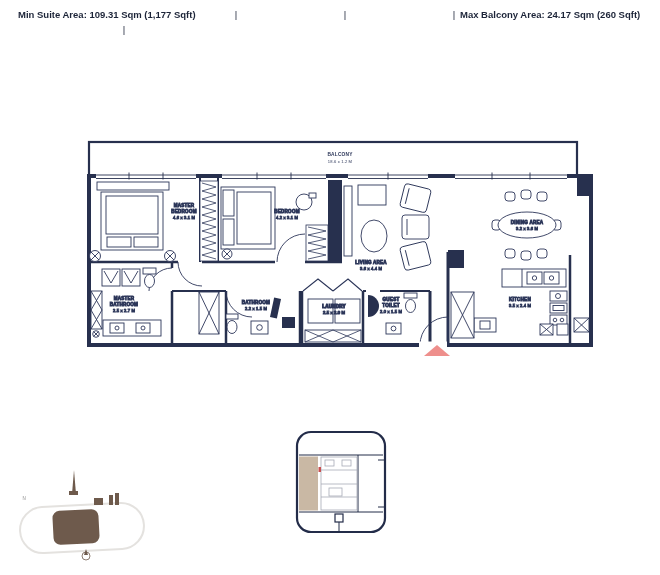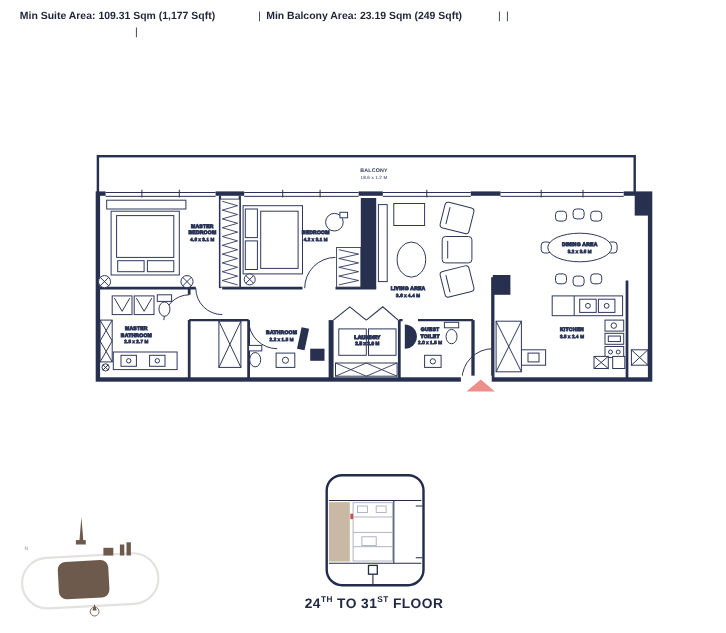--- a/index.html
+++ b/index.html
@@ -23,23 +23,23 @@
   .tinyN{font-family:"Liberation Sans",sans-serif;font-size:4.5px;fill:#8e8e8e;text-anchor:middle;}
 </style>
 </head>
 <body>
 
 <div class="page">
 
   <div class="hdr">
     <span>Min Suite Area: 109.31 Sqm (1,177 Sqft)</span>
     <span class="sep">|</span>
-    <span>Min Balcony Area: 23.19 Sqm (249 Sqft)</span>
-    <span class="sep">|</span>
-    <span class="sep">|</span>
+    <span class="sep">|</span>
+    <span class="sep">|</span>
+    <span>Max Balcony Area: 24.17 Sqm (260 Sqft)</span>
     <span class="sep">|</span>
   </div>
 
   <svg style="position:absolute;left:0;top:0;" width="660" height="575" viewBox="0 0 660 575">
 
     <g>
       <rect x="89" y="142" width="488" height="34" fill="#fff" stroke="#27304e" stroke-width="2.2"></rect>
       <text class="rm bal" x="340" y="156">BALCONY</text>
       <text class="dm" x="340" y="163">18.6 x 1.2 M</text>
     </g>
@@ -260,23 +260,20 @@
       <rect x="31" y="31" width="9" height="6"></rect>
       <rect x="48" y="31" width="9" height="6"></rect>
       <rect x="35" y="59" width="13" height="8"></rect>
     </g>
     <rect x="24.5" y="38" width="2.5" height="5" fill="#c94f4f" stroke="none"></rect>
     <path d="M84,31 H90 M84,78 H90" stroke="#232c49" stroke-width="1"></path>
     <rect x="41" y="85" width="8" height="8" fill="#fff" stroke="#232c49" stroke-width="1.2"></rect>
     <path d="M45,93 V103" stroke="#232c49" stroke-width="1"></path>
   </svg>
 
-  <div class="floor-label">
-    <span>24</span><sup>TH</sup><span> TO 31</span><sup>ST</sup><span> FLOOR</span>
-  </div>
 
   <svg style="position:absolute;left:16px;top:458px;" width="140" height="112" viewBox="0 0 140 112">
     <rect x="4" y="47" width="124" height="46" rx="23" fill="none" stroke="#e4e2df" stroke-width="2" transform="rotate(-3 66 70)"></rect>
     <rect x="37" y="52" width="46" height="34" rx="7" fill="#6e5a4c" stroke="none" transform="rotate(-3 60 69)"></rect>
     <g fill="#6e5a4c" stroke="none">
       <polygon points="56,36 58,12 60,36"></polygon>
       <rect x="53" y="33" width="9" height="4"></rect>
       <rect x="78" y="40" width="9" height="7"></rect>
       <rect x="93" y="37" width="4" height="10"></rect>
       <rect x="99" y="35" width="4" height="12"></rect>

